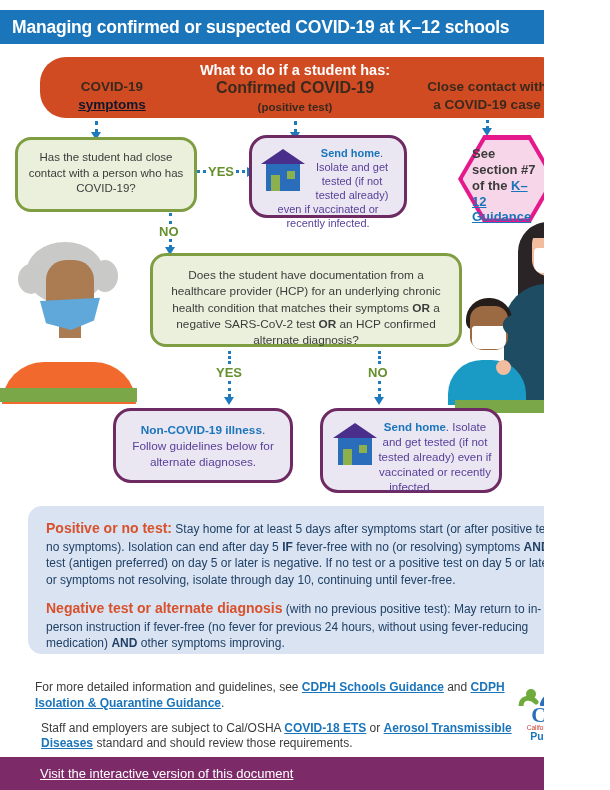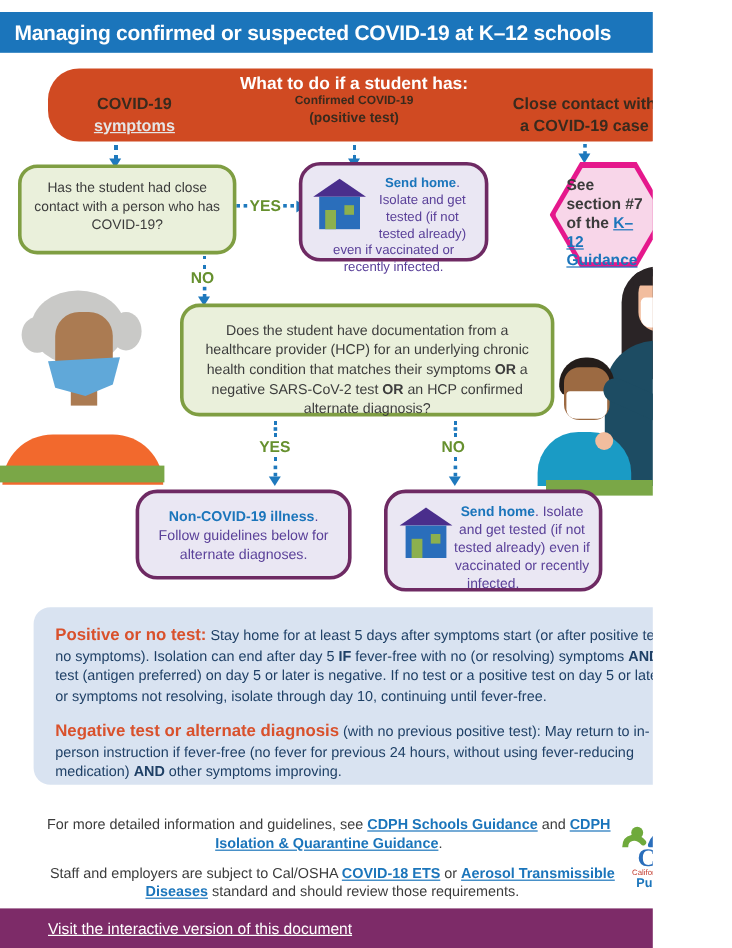--- a/index.html
+++ b/index.html
@@ -13,23 +13,23 @@
     background-image:radial-gradient(circle,#ffffff 1.4px,rgba(255,255,255,0) 1.7px);
     background-size:7.5px 9px; background-position:3px 4px; z-index:4; }
   .sq-green { position:absolute; left:549px; top:23px; width:11px; height:11px; background:#6faa3c; z-index:4; }
   .sq-orange { position:absolute; left:553px; top:31px; width:16px; height:17px; background:#f0862b; z-index:4; }
 
   
   .banner { position:absolute; left:40px; top:57px; width:527px; height:61px; background:#d04a22; border-radius:26px; z-index:2;text-decoration:underline; }
   .banner-heading { position:absolute; left:130px; top:5px; width:250px; text-align:center; color:#fff; font-size:14.5px; font-weight:bold; }
   .banner-col { position:absolute; text-align:center; font-weight:bold; color:#3a2a1d; line-height:1.3; }
   .col-symptoms { left:22px; top:21px; width:100px; font-size:13.5px; }
-  .col-symptoms a { color:#e5e5e5; text-decoration:underline; }
+  .col-symptoms a { color:#0f172a; text-decoration:underline; }
   .col-confirmed { left:130px; top:21px; width:250px; }
-  .col-confirmed .ttl { font-size:10px; }
+  .col-confirmed .ttl { font-size:16px; }
   .col-confirmed .sub { font-size:11.5px; font-weight:bold; margin-top:1px; }
   .col-contact { left:372px; top:21px; width:150px; font-size:13.5px; }
 
   
   .varrow { position:absolute; width:0; border-left:3px dotted #1e79bd; z-index:2; }
   .ahead-down { position:absolute; width:0; height:0; border-left:5px solid transparent; border-right:5px solid transparent; border-top:8px solid #1e79bd; z-index:2; }
   .ahead-right { width:0; height:0; border-top:5px solid transparent; border-bottom:5px solid transparent; border-left:8px solid #1e79bd; }
   .hdots { border-top:3px dotted #1e79bd; height:0; width:9px; }
   .lbl { color:#66902e; font-weight:bold; font-size:13px; }
   .yes1-row { position:absolute; left:197px; top:164px; display:flex; align-items:center; gap:2px; z-index:2; }
@@ -89,21 +89,21 @@
   .c-shirt { left:8px; top:138px; width:78px; height:45px; background:#1a9bc5; border-radius:34px 34px 0 0; }
   .ledge-right { position:absolute; left:455px; top:400px; width:155px; height:13px; background:#7aa747; z-index:2; }
 
   
   .info { position:absolute; left:28px; top:506px; width:556px; height:148px; background:#d9e3f1; border-radius:14px; padding:13px 18px 0; z-index:3; }
   .info p { margin:0 0 10px 0; font-size:12px; line-height:1.4; color:#1f4066; }
   .info .hd { color:#d9512c; font-weight:bold; font-size:14px; }
 
   
   .foot { position:absolute; left:35px; top:680px; width:478px; font-size:12px; color:#3c3c3c; line-height:1.32; z-index:3; }
-  .foot p { margin:0 0 9px 0;text-align:center; }
+  .foot p { margin:0 0 9px 0; }
   .foot .p2 { padding-left:6px; }
   .foot a { color:#1b75bb; font-weight:bold; text-decoration:underline; }
 
   
   .logo { position:absolute; left:516px; top:680px; width:92px; height:70px; text-align:center; z-index:3; }
   .logo .figs { height:26px; }
   .logo .acr { font-family:"Liberation Serif", serif; font-weight:bold; color:#2a6ebb; font-size:21px; line-height:18px; letter-spacing:0.5px; }
   .logo .dept { color:#c23b2e; font-size:6.5px; line-height:7px; }
   .logo .pname { color:#1b75bb; font-weight:bold; font-size:10.5px; line-height:11px; }
 

